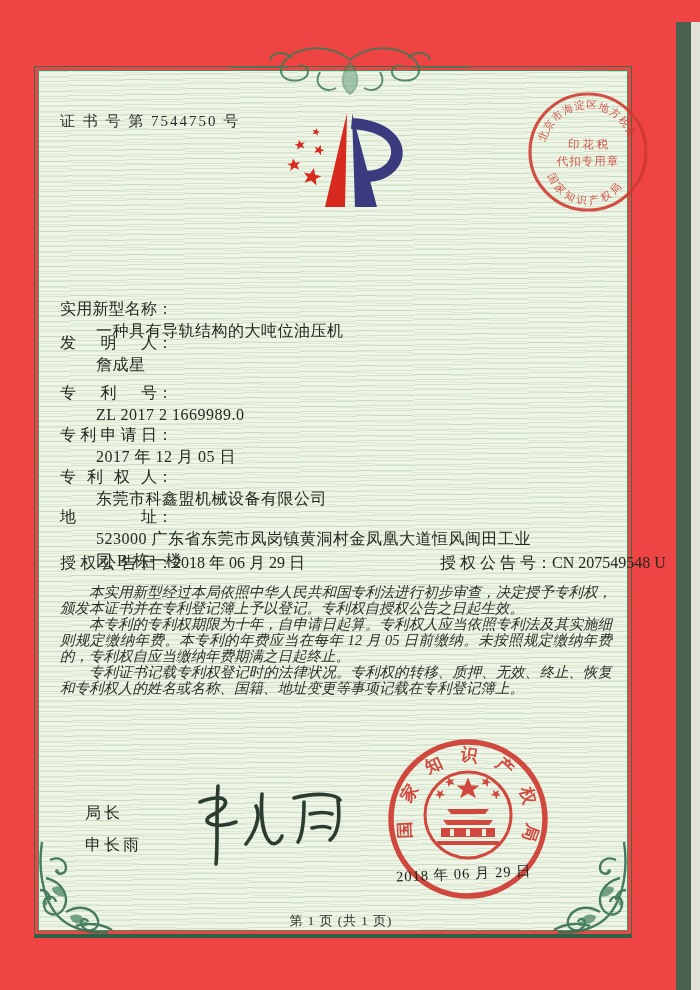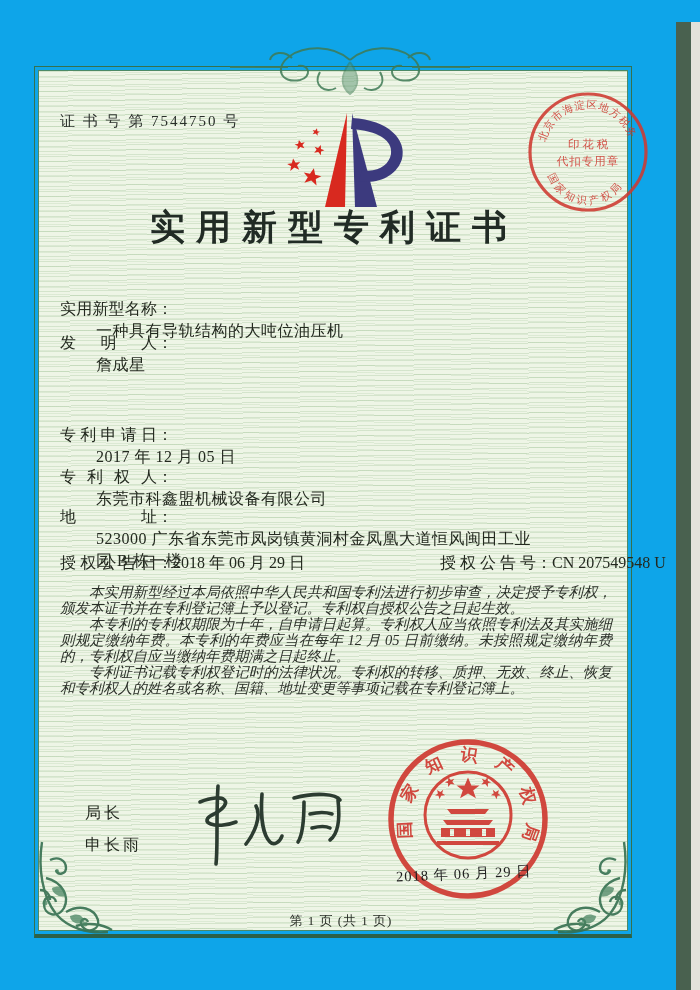--- a/index.html
+++ b/index.html
@@ -1,17 +1,17 @@
 <!DOCTYPE html>
 <html><head>
 <meta charset="utf-8">
 <style>
   html,body{margin:0;padding:0;}
   body{width:700px;height:990px;position:relative;font-family:"Liberation Serif", serif;}
-  .page{position:absolute;inset:0;background:#0ea5e9;overflow:hidden;}
+  .page{position:absolute;inset:0;background:#ef4444;overflow:hidden;}
   
   .edge-strip{position:absolute;top:22px;bottom:0;left:676px;width:15px;background:#49614f;}
   .edge-strip2{position:absolute;top:22px;bottom:0;left:691px;width:9px;background:#e3e2da;}
   
   .frame{position:absolute;left:34px;top:66px;width:598px;height:872px;
     border:1.5px solid #35714e;border-bottom:4px solid #2c6148;box-sizing:border-box;}
   .frame-inner{position:absolute;inset:3px;border:1px solid #4d8a66;
     background-color:#eef5e6;
     background-image:
       repeating-linear-gradient(179deg, rgba(118,168,108,.22) 0 1px, rgba(0,0,0,0) 1px 5px),
@@ -91,27 +91,29 @@
     <text font-size="10.5" fill="#cf3a31" letter-spacing="1">
       <textPath href="#arcTop" startOffset="2">北京市海淀区地方税务局</textPath>
     </text>
     <text font-size="10.5" fill="#cf3a31" letter-spacing="3">
       <textPath href="#arcBot" startOffset="14">国家知识产权局</textPath>
     </text>
     <text x="65" y="61" text-anchor="middle" font-size="11.5" fill="#cf3a31">印 花 税</text>
     <text x="65" y="78" text-anchor="middle" font-size="11.5" fill="#cf3a31" letter-spacing="1">代扣专用章</text>
   </svg>
 
-  <div class="abs title">实用新型专利证书</div>
 
   <div class="field-row" style="top:298px">
     <span class="flabel">实用新型名称</span><span class="fcolon">：</span><span class="fvalue">一种具有导轨结构的大吨位油压机</span>
   </div>
   <div class="field-row" style="top:332px">
     <span class="flabel">发明人</span><span class="fcolon">：</span><span class="fvalue">詹成星</span>
+  </div>
+  <div class="field-row" style="top:382px">
+    <span class="flabel">专利号</span><span class="fcolon">：</span><span class="fvalue">ZL 2017 2 1669989.0</span>
   </div>
   <div class="field-row" style="top:424px">
     <span class="flabel">专利申请日</span><span class="fcolon">：</span><span class="fvalue">2017 年 12 月 05 日</span>
   </div>
   <div class="field-row" style="top:466px">
     <span class="flabel">专利权人</span><span class="fcolon">：</span><span class="fvalue">东莞市科鑫盟机械设备有限公司</span>
   </div>
   <div class="field-row" style="top:506px">
     <span class="flabel">地址</span><span class="fcolon">：</span><span class="fvalue">523000 广东省东莞市凤岗镇黄洞村金凤凰大道恒风闽田工业园 B 栋一楼</span>
   </div>

